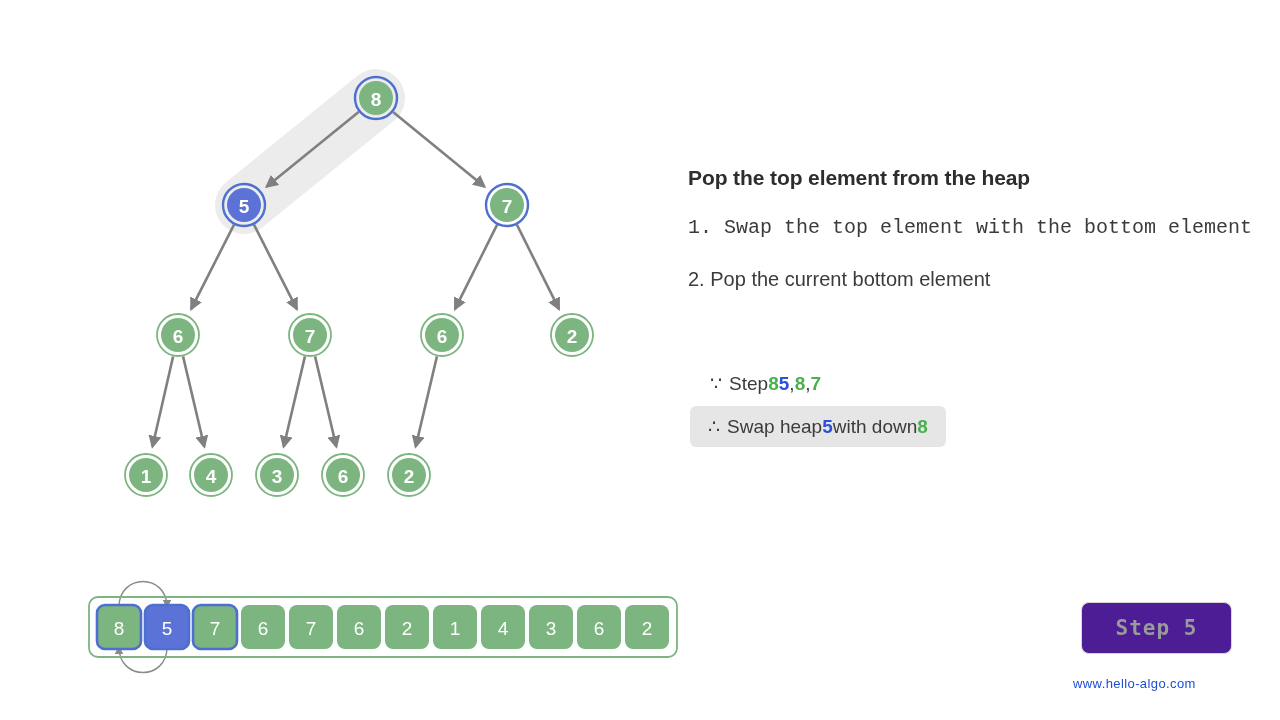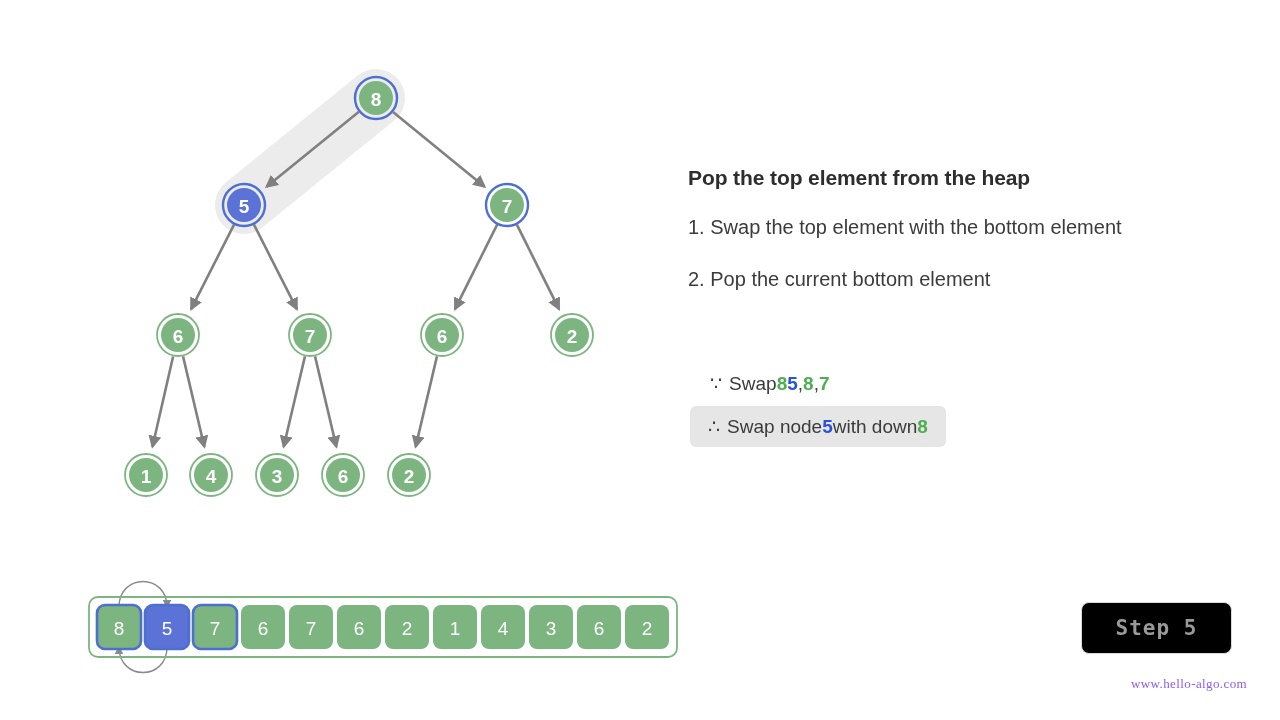--- a/index.html
+++ b/index.html
@@ -79,21 +79,21 @@
     white-space: nowrap;
   }
   .info-step {
     position: absolute;
     left: 0;
     font-size: 20px;
     font-weight: normal;
     color: #3b3b3b;
     white-space: nowrap;
   }
-  #info-step-1 { top: 216px; }
+  #info-step-1 { top: 216px; font-family: Liberation Mono, monospace; }
   #info-step-2 { top: 268px; text-align: center; }
   #info-step-3 { top: 320px; }
 
   .reason-row {
     position: absolute;
     font-size: 19px;
     color: #3b3b3b;
     white-space: nowrap;
     display: flex;
     align-items: center;
@@ -119,39 +119,39 @@
 
   
   #step-badge {
     position: absolute;
     left: 1081px;
     top: 602px;
     width: 149px;
     height: 50px;
     border: 1px solid #d8d8d8;
     border-radius: 8px;
-    background: #000000;
+    background: #4c1d95;
     display: flex;
     align-items: center;
     justify-content: center;
     font-family: "DejaVu Sans Mono", monospace;
     font-size: 21px;
     font-weight: bold;
     color: #9a9a9a;
     letter-spacing: 1px;
   }
 
   
   #watermark {
     position: absolute;
-    left: 1131px;
+    left: 1073px;
     top: 676px;
-    font-family: Liberation Serif, serif;
+    font-family: Liberation Sans, sans-serif;
     font-size: 13px;
-    color: #8b5cf6;
+    color: #1d4ed8;
     letter-spacing: 0.4px;
     white-space: nowrap;
   }
 </style>
 </head>
 <body>
 
 <div id="tree-panel">
   <svg id="tree-svg" width="680" height="560">
     <defs>
@@ -309,32 +309,32 @@
 
 <div id="info-panel">
 
   <div id="info-title">Pop the top element from the heap</div>
 
   <div class="info-step" id="info-step-1">1. Swap the top element with the bottom element</div>
   <div class="info-step" id="info-step-2">2. Pop the current bottom element</div>
 
   <div class="reason-row" id="reason-because">
     <span class="sym">∵</span>
-    <span>Swap </span>
+    <span>Step </span>
     <span class="num-green">8</span>
     <span class="num-blue">5</span>
     <span>, </span>
     <span class="num-green">8</span>
     <span>, </span>
     <span class="num-green">7</span>
   </div>
 
   <div class="reason-row" id="reason-therefore">
     <span class="sym">∴</span>
-    <span>Swap node </span>
+    <span>Swap heap </span>
     <span class="num-blue">5</span>
     <span> with down </span>
     <span class="num-green">8</span>
   </div>
 </div>
 
 <div id="step-badge">Step 5</div>
 <div id="watermark">www.hello-algo.com</div>
 
 </body></html>

